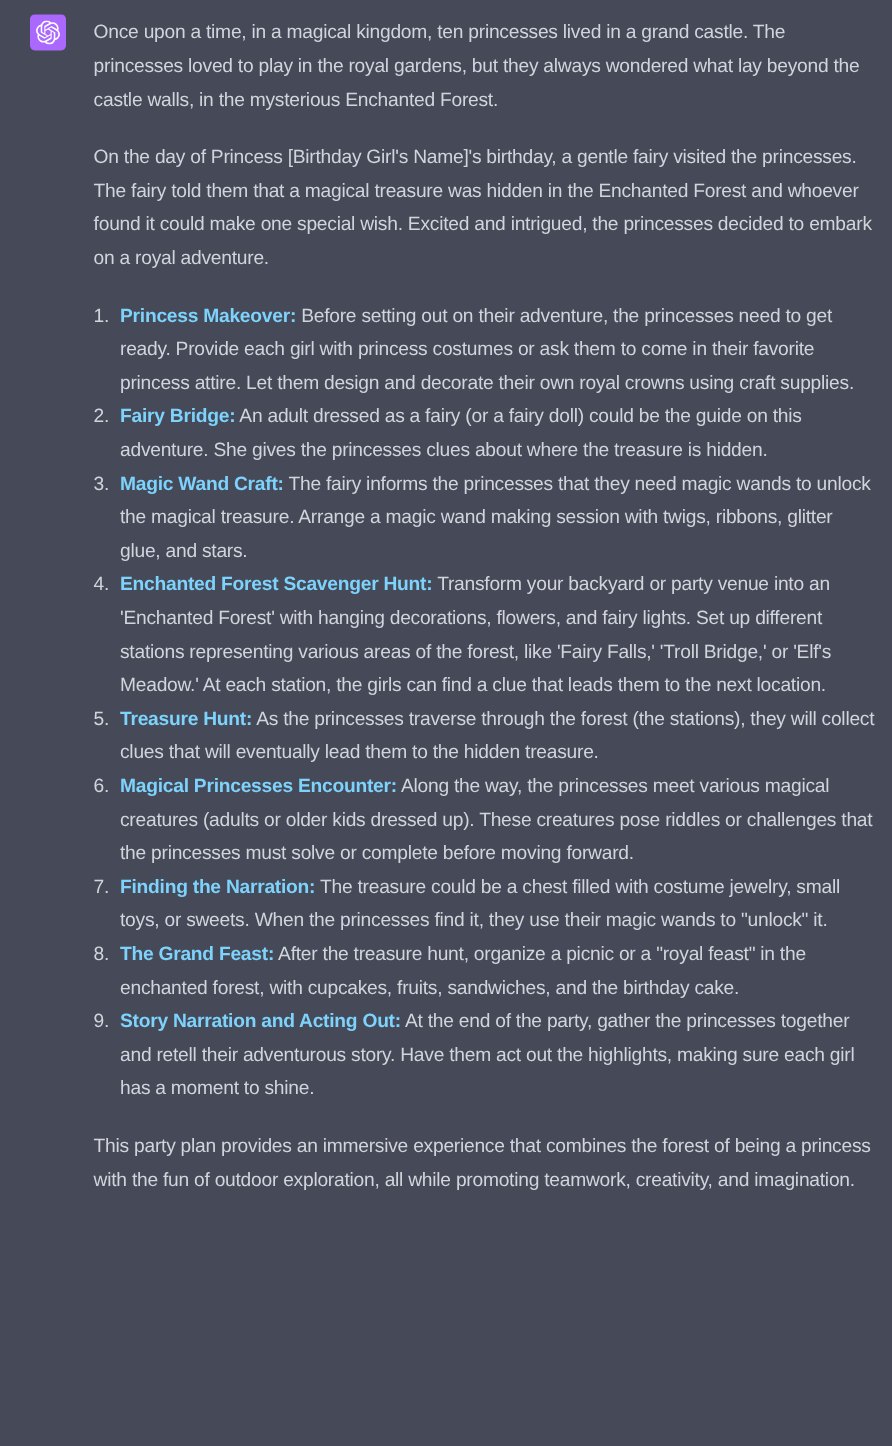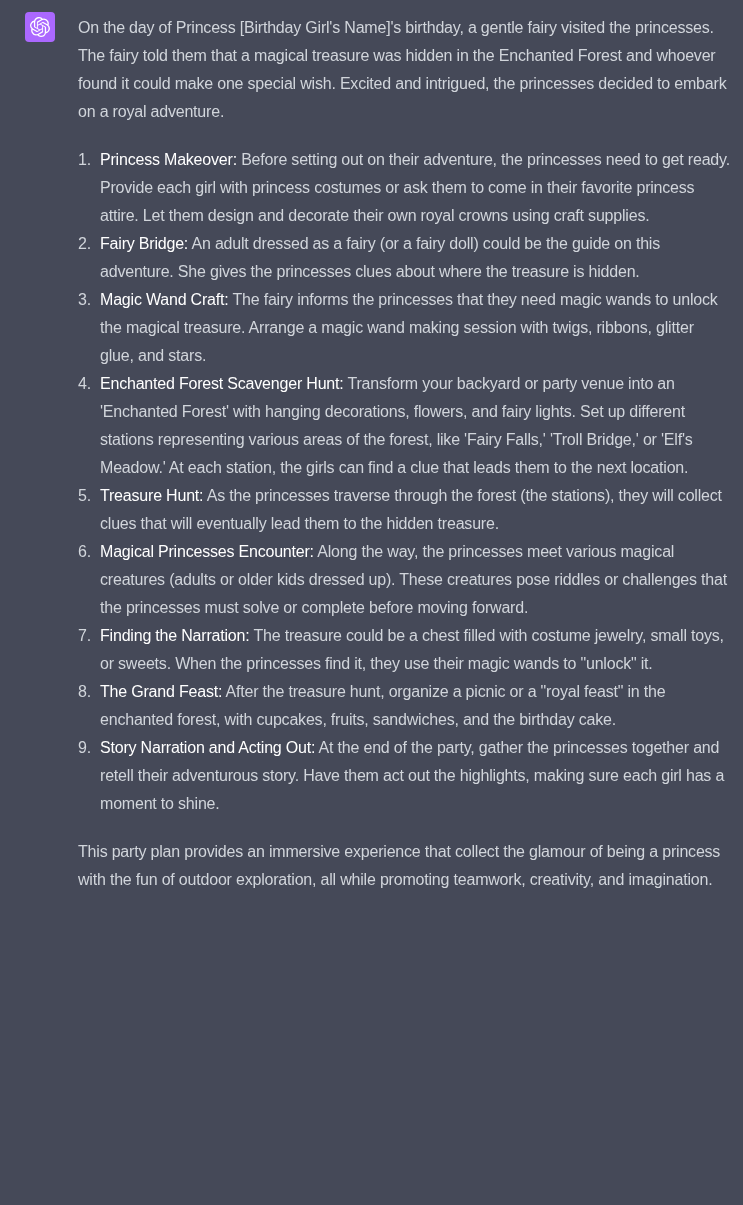--- a/index.html
+++ b/index.html
@@ -47,22 +47,22 @@
     margin: 0 0 20px 0;
   }
   .content p:first-child {
     margin-top: 2px;
   }
   .bold-heading {
     font-weight: 700;
     color: #ececf1;
   }
   strong {
-    font-weight: 400;
-    color: #ffffff;
+    font-weight: 700;
+    color: #7dd3fc;
   }
   ol.activities {
     list-style: none;
     margin: 0 0 20px 0;
     padding: 0;
   }
   ol.activities li {
     display: flex;
     margin: 0;
   }
@@ -79,20 +79,21 @@
 </head>
 <body>
 
 <div class="message">
   <div class="avatar">
     <svg viewBox="0 0 24 24" fill="#ffffff" xmlns="http://www.w3.org/2000/svg" aria-hidden="true">
       <path d="M22.2819 9.8211a5.9847 5.9847 0 0 0-.5157-4.9108 6.0462 6.0462 0 0 0-6.5098-2.9A6.0651 6.0651 0 0 0 4.9807 4.1818a5.9847 5.9847 0 0 0-3.9977 2.9 6.0462 6.0462 0 0 0 .7427 7.0966 5.98 5.98 0 0 0 .511 4.9107 6.051 6.051 0 0 0 6.5146 2.9001A5.9847 5.9847 0 0 0 13.2599 24a6.0557 6.0557 0 0 0 5.7718-4.2058 5.9894 5.9894 0 0 0 3.9977-2.9001 6.0557 6.0557 0 0 0-.7475-7.073zM13.2599 22.4301a4.4755 4.4755 0 0 1-2.8764-1.0408l.1419-.0804 4.7783-2.7582a.7948.7948 0 0 0 .3927-.6813v-6.7369l2.02 1.1686a.071.071 0 0 1 .038.0615v5.5826a4.504 4.504 0 0 1-4.4945 4.4849zm-9.6607-4.1254a4.4708 4.4708 0 0 1-.5346-3.0137l.142.0852 4.783 2.7582a.7712.7712 0 0 0 .7806 0l5.8428-3.3685v2.3324a.0804.0804 0 0 1-.0332.0615L9.74 19.9502a4.4992 4.4992 0 0 1-6.1408-1.6455zM2.3408 7.8956a4.485 4.485 0 0 1 2.3655-1.9728V11.6a.7664.7664 0 0 0 .3879.6765l5.8144 3.3543-2.0201 1.1685a.0757.0757 0 0 1-.071 0l-4.8303-2.7865A4.504 4.504 0 0 1 2.3408 7.8956zm16.5963 3.8558L13.1038 8.364 15.1192 7.2a.0757.0757 0 0 1 .071 0l4.8303 2.7913a4.4944 4.4944 0 0 1-.6765 8.1042v-5.6772a.79.79 0 0 0-.407-.667zm2.0107-3.0231l-.142-.0852-4.7735-2.7818a.7759.7759 0 0 0-.7854 0L9.409 9.2297V6.8974a.0662.0662 0 0 1 .0284-.0615l4.8303-2.7866a4.4992 4.4992 0 0 1 6.6802 4.66zM8.3065 12.863l-2.02-1.1638a.0804.0804 0 0 1-.038-.0567V6.0742a4.4992 4.4992 0 0 1 7.3757-3.4537l-.142.0805L8.704 5.459a.7948.7948 0 0 0-.3927.6813zm1.0976-2.3654l2.602-1.4998 2.6069 1.4998v2.9994l-2.5974 1.4997-2.6067-1.4997z"></path>
     </svg>
   </div>
   <div class="content">
+    <p>Once upon a time, in a magical kingdom, ten princesses lived in a grand castle. The princesses loved to play in the royal gardens, but they always wondered what lay beyond the castle walls, in the mysterious Enchanted Forest.</p>
     <p>On the day of Princess [Birthday Girl's Name]'s birthday, a gentle fairy visited the princesses. The fairy told them that a magical treasure was hidden in the Enchanted Forest and whoever found it could make one special wish. Excited and intrigued, the princesses decided to embark on a royal adventure.</p>
     <ol class="activities">
       <li>
         <span class="num">1.</span>
         <div class="li-body"><strong>Princess Makeover:</strong><span> Before setting out on their adventure, the princesses need to get ready. Provide each girl with princess costumes or ask them to come in their favorite princess attire. Let them design and decorate their own royal crowns using craft supplies.</span></div>
       </li>
       <li>
         <span class="num">2.</span>
         <div class="li-body"><strong>Fairy Bridge:</strong><span> An adult dressed as a fairy (or a fairy doll) could be the guide on this adventure. She gives the princesses clues about where the treasure is hidden.</span></div>
       </li>
@@ -118,15 +119,15 @@
       </li>
       <li>
         <span class="num">8.</span>
         <div class="li-body"><strong>The Grand Feast:</strong><span> After the treasure hunt, organize a picnic or a "royal feast" in the enchanted forest, with cupcakes, fruits, sandwiches, and the birthday cake.</span></div>
       </li>
       <li>
         <span class="num">9.</span>
         <div class="li-body"><strong>Story Narration and Acting Out:</strong><span> At the end of the party, gather the princesses together and retell their adventurous story. Have them act out the highlights, making sure each girl has a moment to shine.</span></div>
       </li>
     </ol>
-    <p>This party plan provides an immersive experience that collect the glamour of being a princess with the fun of outdoor exploration, all while promoting teamwork, creativity, and imagination.</p>
+    <p>This party plan provides an immersive experience that combines the forest of being a princess with the fun of outdoor exploration, all while promoting teamwork, creativity, and imagination.</p>
   </div>
 </div>
 
 </body></html>

